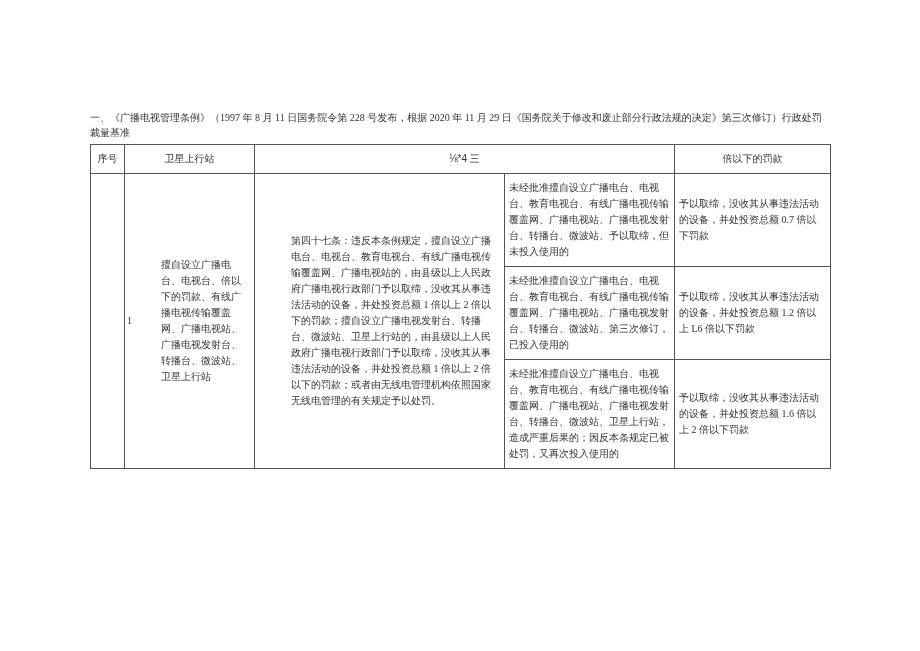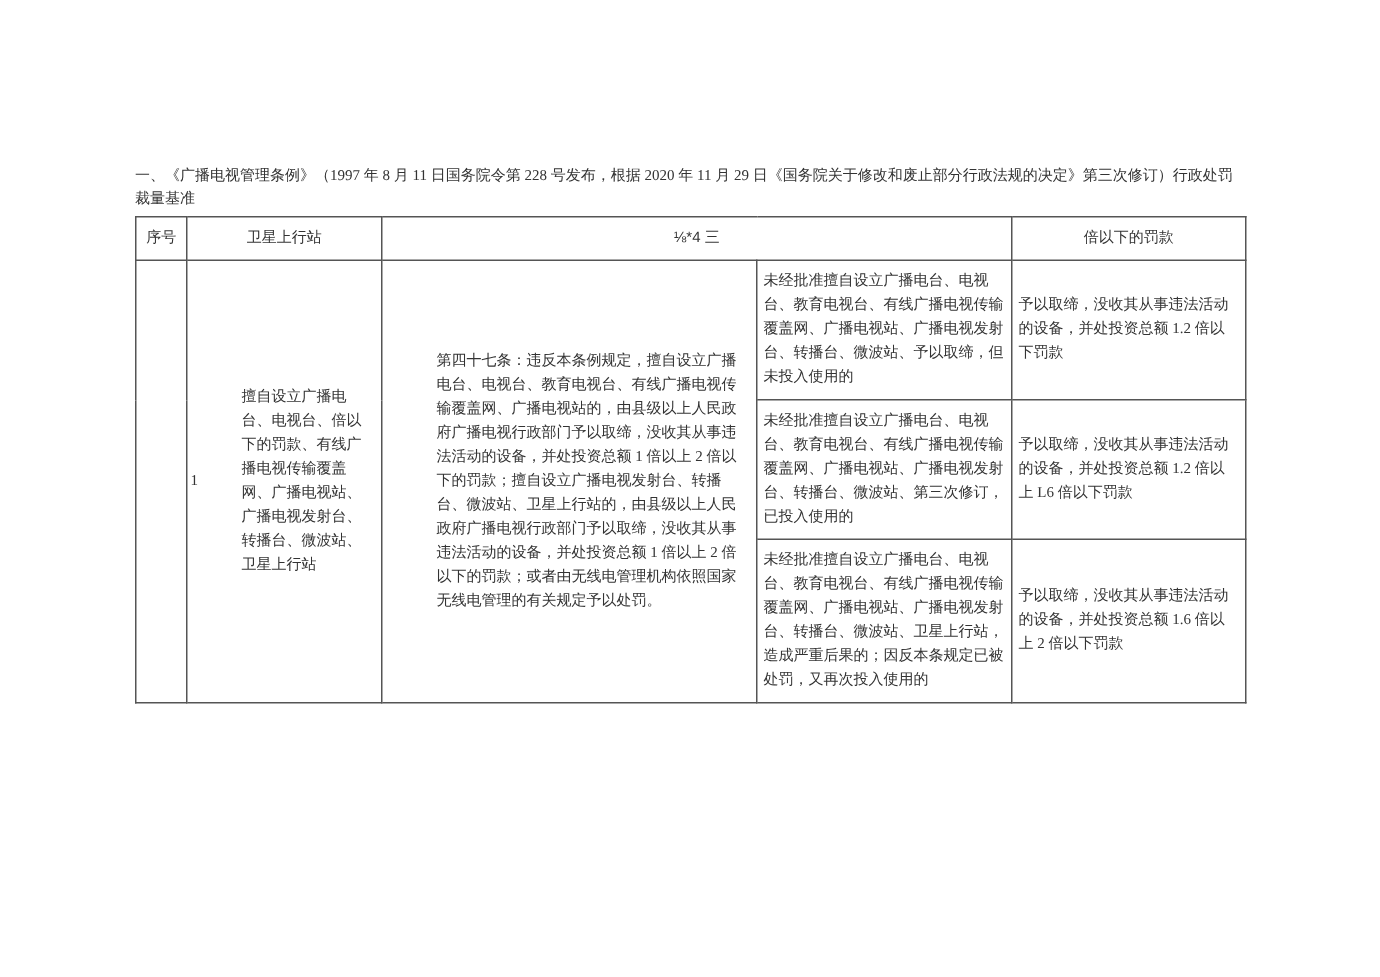--- a/index.html
+++ b/index.html
@@ -88,21 +88,21 @@
       <th class="odd-header" colspan="2">⅛*4 三</th>
       <th>倍以下的罚款</th>
     </tr>
   </thead>
   <tbody>
     <tr>
       <td rowspan="3" class="center vcenter">1</td>
       <td rowspan="3" class="vcenter">擅自设立广播电台、电视台、倍以下的罚款、有线广播电视传输覆盖网、广播电视站、广播电视发射台、转播台、微波站、卫星上行站</td>
       <td rowspan="3" class="vcenter">第四十七条：违反本条例规定，擅自设立广播电台、电视台、教育电视台、有线广播电视传输覆盖网、广播电视站的，由县级以上人民政府广播电视行政部门予以取缔，没收其从事违法活动的设备，并处投资总额 1 倍以上 2 倍以下的罚款；擅自设立广播电视发射台、转播台、微波站、卫星上行站的，由县级以上人民政府广播电视行政部门予以取缔，没收其从事违法活动的设备，并处投资总额 1 倍以上 2 倍以下的罚款；或者由无线电管理机构依照国家无线电管理的有关规定予以处罚。</td>
       <td>未经批准擅自设立广播电台、电视台、教育电视台、有线广播电视传输覆盖网、广播电视站、广播电视发射台、转播台、微波站、予以取缔，但未投入使用的</td>
-      <td>予以取缔，没收其从事违法活动的设备，并处投资总额 1.2 倍以下罚款</td>
+      <td>予以取缔，没收其从事违法活动的设备，并处投资总额 0.7 倍以下罚款</td>
     </tr>
     <tr>
       <td>未经批准擅自设立广播电台、电视台、教育电视台、有线广播电视传输覆盖网、广播电视站、广播电视发射台、转播台、微波站、第三次修订，已投入使用的</td>
       <td>予以取缔，没收其从事违法活动的设备，并处投资总额 1.2 倍以上 L6 倍以下罚款</td>
     </tr>
     <tr>
       <td>未经批准擅自设立广播电台、电视台、教育电视台、有线广播电视传输覆盖网、广播电视站、广播电视发射台、转播台、微波站、卫星上行站，造成严重后果的；因反本条规定已被处罚，又再次投入使用的</td>
       <td>予以取缔，没收其从事违法活动的设备，并处投资总额 1.6 倍以上 2 倍以下罚款</td>
     </tr>
   </tbody>

